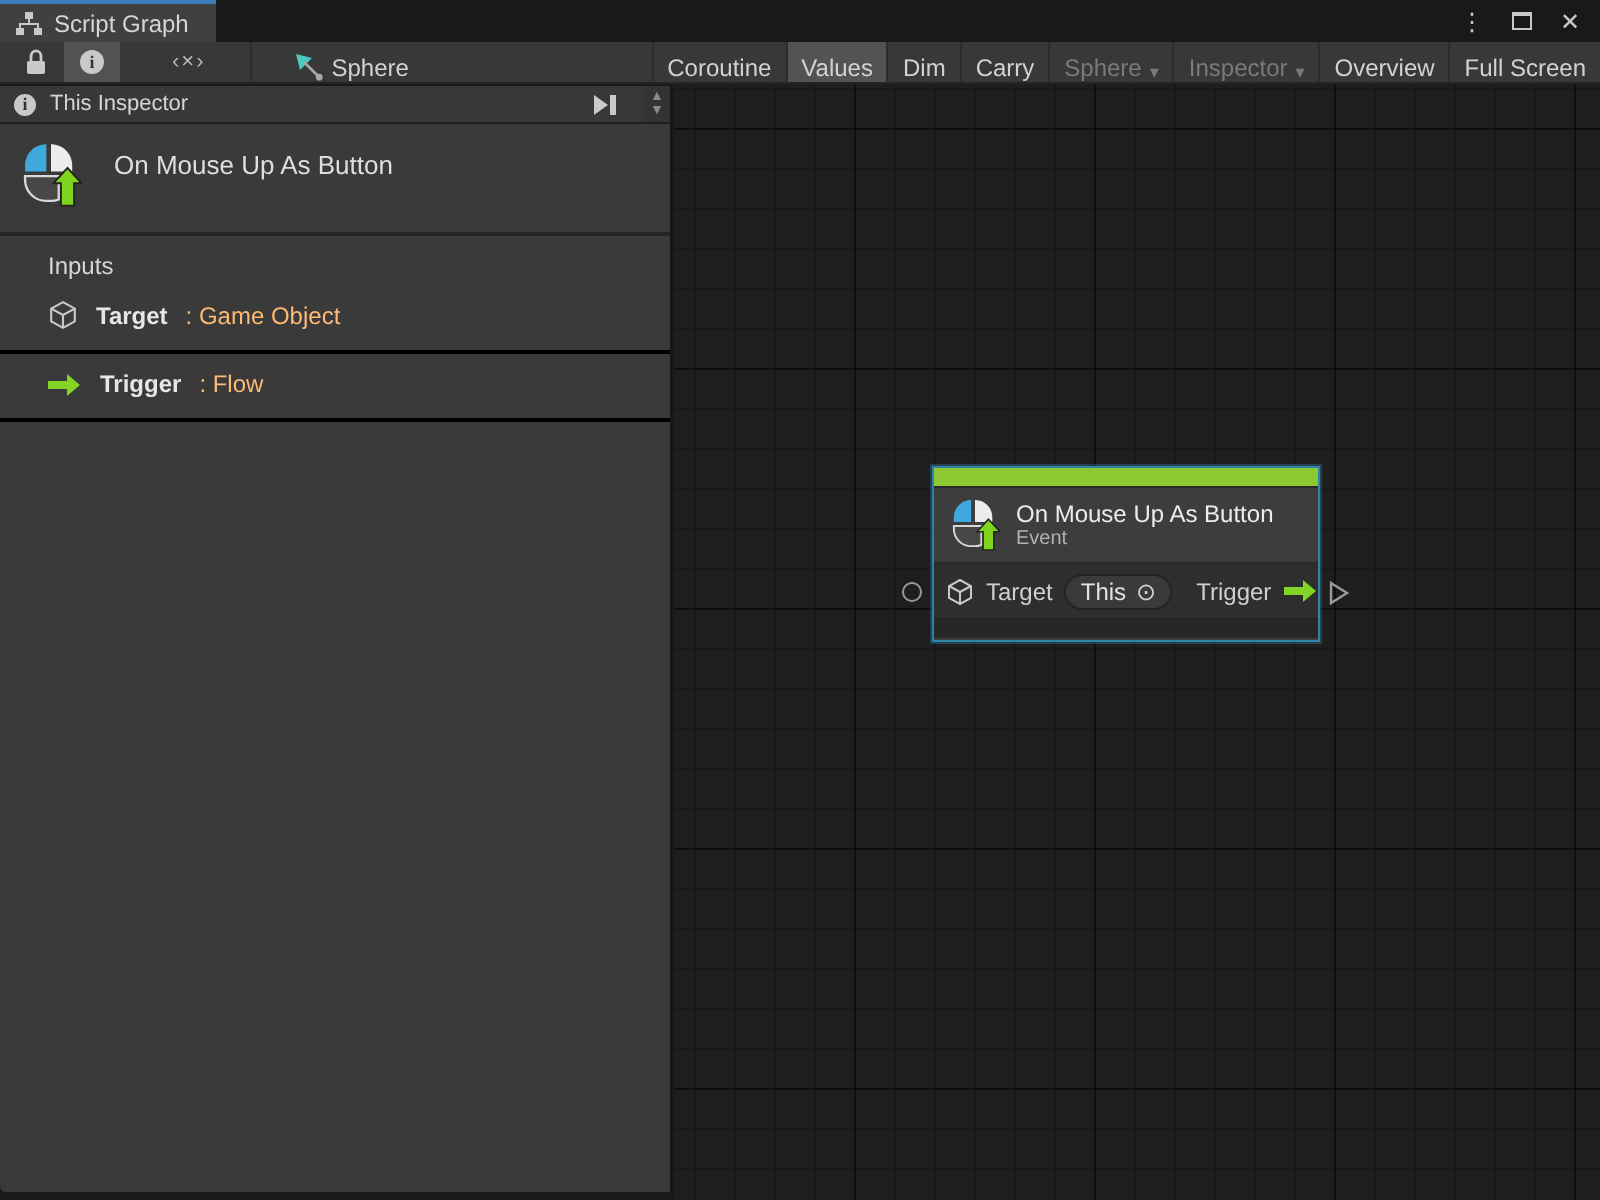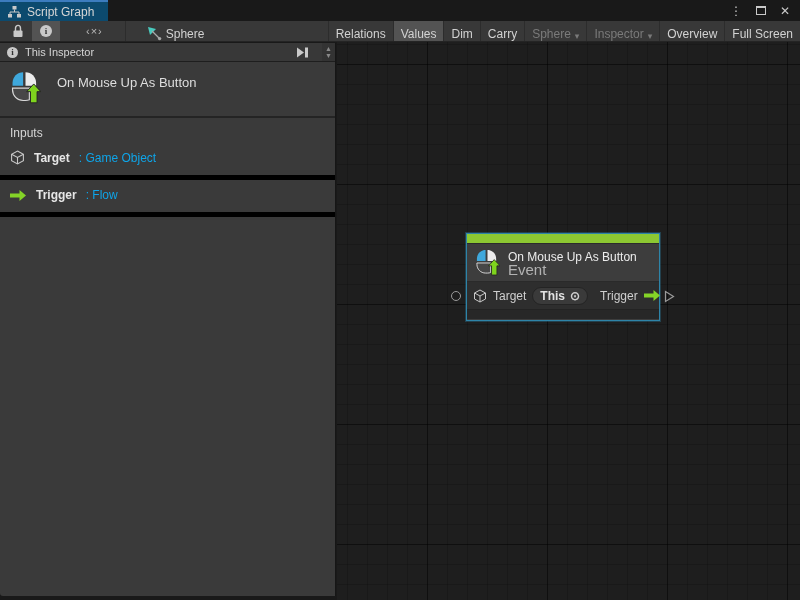--- a/index.html
+++ b/index.html
@@ -1,21 +1,21 @@
 <!DOCTYPE html>
 <html><head>
 <meta charset="utf-8">
 <style>
   * { margin:0; padding:0; box-sizing:border-box; }
   html,body { width:800px; height:600px; overflow:hidden; background:#191919;
               font-family:"Liberation Sans", sans-serif; -webkit-font-smoothing:antialiased; }
 
   
   .tabbar { height:21px; background:#191919; display:flex; align-items:stretch; }
-  .tab { background:#0c4a6e; border-top:2px solid #3c7cbe; display:flex; align-items:center;
+  .tab { background:#404040; border-top:2px solid #3c7cbe; display:flex; align-items:center;
          gap:6px; padding:0 14px 0 8px; color:#d6d6d6; font-size:12px; }
   .win-controls { margin-left:auto; display:flex; align-items:center; gap:14px; padding-right:10px;
                   color:#c9c9c9; font-size:12px; }
   .win-controls .glyph { cursor:default; }
   .maxbox { width:10px; height:9px; border:1px solid #c9c9c9; border-top-width:2px; display:inline-block; }
 
   
   .toolbar { height:21px; background:#383838; border-bottom:1px solid #242424;
              display:flex; align-items:stretch; font-size:12px; color:#d2d2d2; }
   .tb-btn { display:flex; align-items:flex-end; padding:0 7px; gap:4px; }
@@ -41,48 +41,48 @@
   .insp-header .infocircle { width:11px; height:11px; }
   .insp-header-spacer { flex:1; }
   .spin-col { width:13px; align-self:stretch; background:#333333; display:flex; flex-direction:column;
               align-items:center; justify-content:center; gap:1px; color:#8a8a8a; font-size:7px; line-height:6px; }
   .unit-title-row { display:flex; align-items:flex-start; gap:16px; padding:9px 10px 12px 10px;
                     border-bottom:2px solid #242424; }
   .unit-title { font-size:13px; color:#dedede; margin-top:4px; }
   .coroutine-row { display:flex; align-items:center; padding:9px 10px; border-bottom:2px solid #242424; font-size:12px; }
   .checkbox { width:14px; height:14px; background:#2a2a2a; border:1px solid #1d1d1d; border-radius:2px;
               margin-left:68px; }
-  .section { padding:8px 10px 10px 10px; border-bottom:5px solid #000000; }
+  .section { padding:8px 10px 10px 24px; border-bottom:2px solid #000000; }
   .section-heading { font-size:12px; color:#d6d6d6; margin-bottom:10px; }
   .port-item { display:flex; align-items:center; gap:9px; font-size:12px; }
   .port-item b { color:#e6e6e6; }
-  .port-type { color:#0ea5e9;text-align:center; }
+  .port-type { color:#fdba74;text-align:center; }
 
   
   .graph { position:absolute; left:337px; top:42px; right:0; bottom:0; background-color:#1e1e1e;
     background-image:
       linear-gradient(rgba(0,0,0,0.42) 1px, transparent 1px),
       linear-gradient(90deg, rgba(0,0,0,0.42) 1px, transparent 1px),
       linear-gradient(rgba(0,0,0,0.16) 1px, transparent 1px),
       linear-gradient(90deg, rgba(0,0,0,0.16) 1px, transparent 1px);
     background-size:120px 120px, 120px 120px, 20px 20px, 20px 20px;
     background-position:90px 22px, 90px 22px, 10px 2px, 10px 2px; }
 
   
   .node { position:absolute; left:129px; top:191px; width:194px; height:88px;
           border:1px solid #2e84a8; background:#3d3d3d; box-shadow:0 0 0 1px rgba(46,132,168,0.35); }
   .node-colorbar { height:10px; background:#8cc832; border-bottom:1px solid #2b2b2b; }
   .node-header { height:37px; display:flex; align-items:center; gap:8px; padding:0 8px; background:#3d3d3d; }
   .node-title { font-size:12px; color:#ececec; line-height:14px; }
-  .node-sub { font-size:15px; color:#b2b2b2; line-height:12px; }
+  .node-sub { font-size:10px; color:#b2b2b2; line-height:12px; }
   .node-ports { height:28px; background:#2e2e2e; display:flex; align-items:center; gap:6px;
                 padding:0 6px; font-size:12px; color:#cfcfcf; border-top:1px solid #2a2a2a; }
   .node-footer { height:10px; background:#272727; border-top:1px solid #232323; }
   .pill { display:flex; align-items:center; gap:5px; background:#3a3a3a; border:1px solid #242424;
-          border-radius:9px; padding:1px 7px; color:#e2e2e2; font-size:12px;font-weight:bold; }
+          border-radius:9px; padding:1px 7px; color:#e2e2e2; font-size:12px; }
   .pill .picker { color:#cfcfcf; font-size:12px; }
   .flexspacer { flex:1; }
   .port-circle { position:absolute; left:-16px; top:57px; width:10px; height:10px; border-radius:50%;
                  border:1px solid #9a9a9a; }
   .port-tri { position:absolute; right:-16px; top:56px; }
 </style>
 </head>
 <body>
 
 <div class="tabbar">
@@ -128,21 +128,21 @@
         <line x1="5" y1="5" x2="12" y2="12" stroke="#a8a8a8" stroke-width="1.3"></line>
         <circle cx="12.6" cy="12.6" r="1.7" fill="#a8a8a8"></circle>
       </svg>
     </span>
     <span>Sphere</span>
   </div>
 
 
   <div class="tb-right">
     <div class="tb-btn">
-      <span>Relations</span>
+      <span>Coroutine</span>
     </div>
     <div class="tb-btn tb-active">
       <span>Values</span>
     </div>
     <div class="tb-btn">
       <span>Dim</span>
     </div>
     <div class="tb-btn">
       <span>Carry</span>
     </div>

